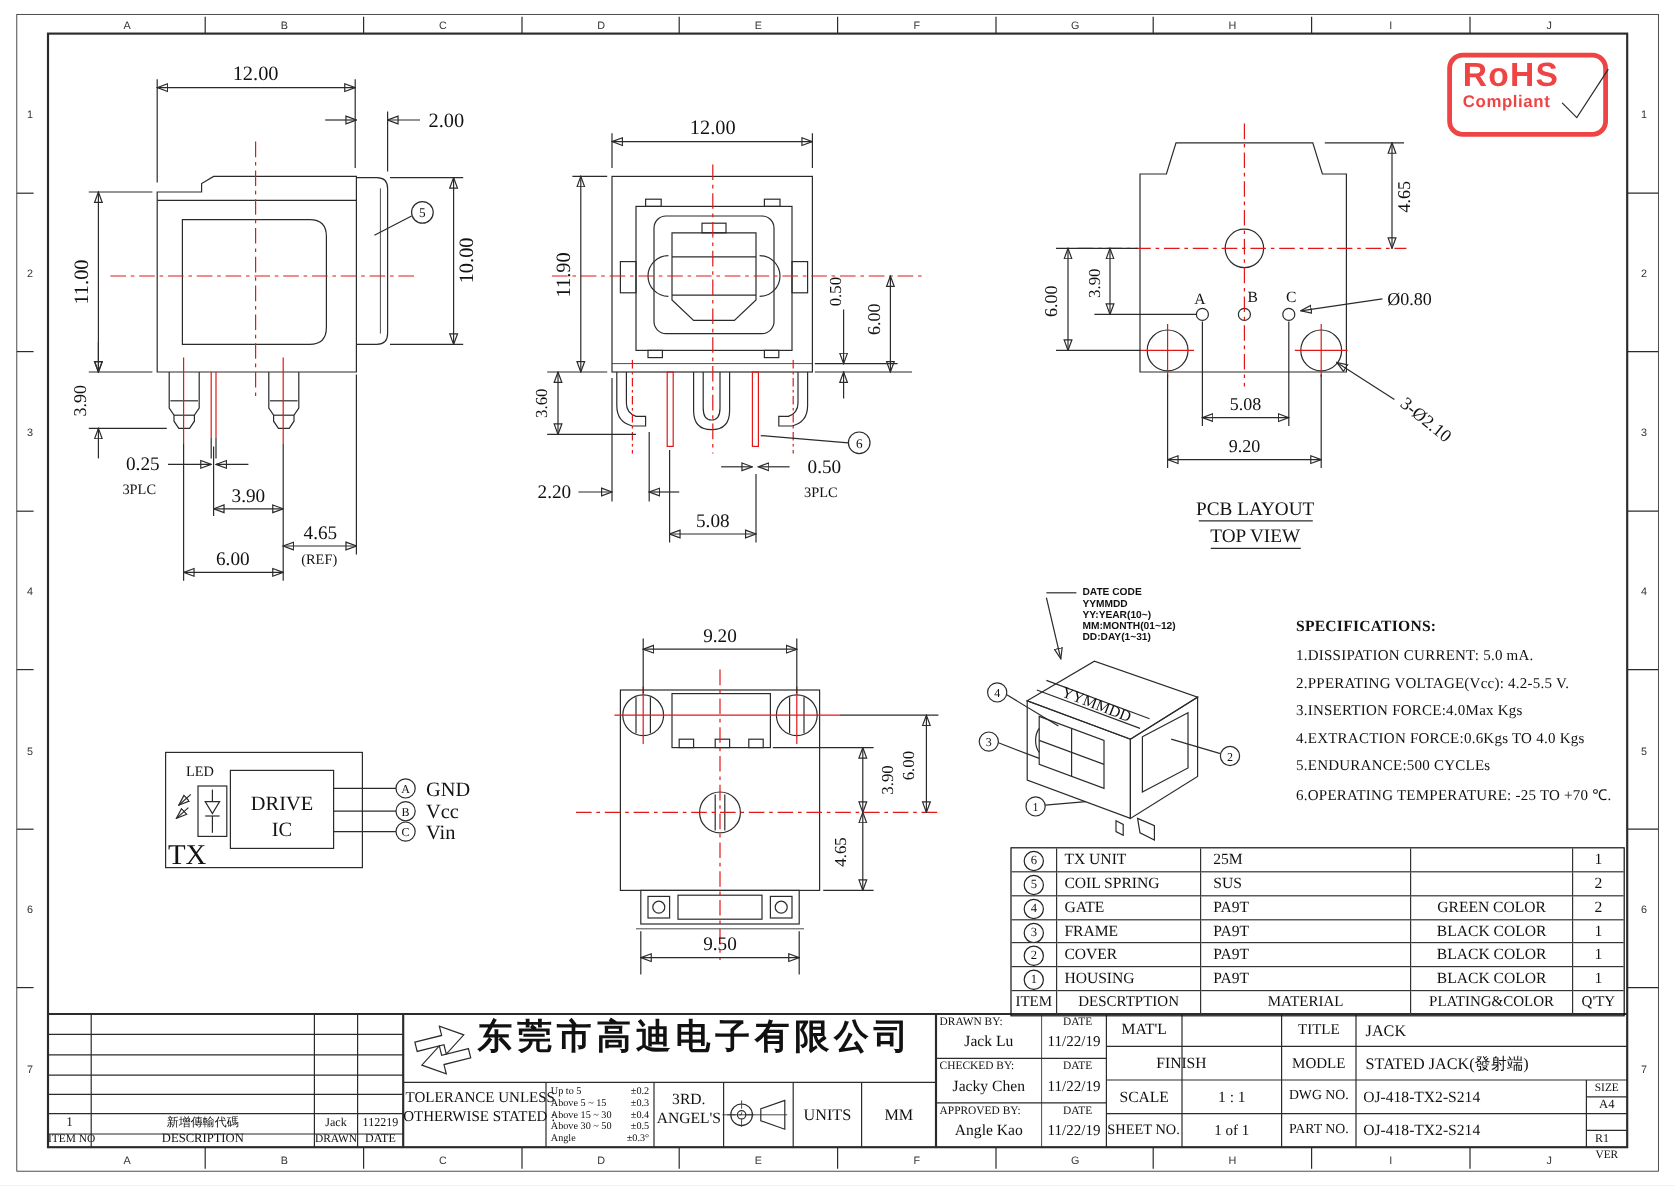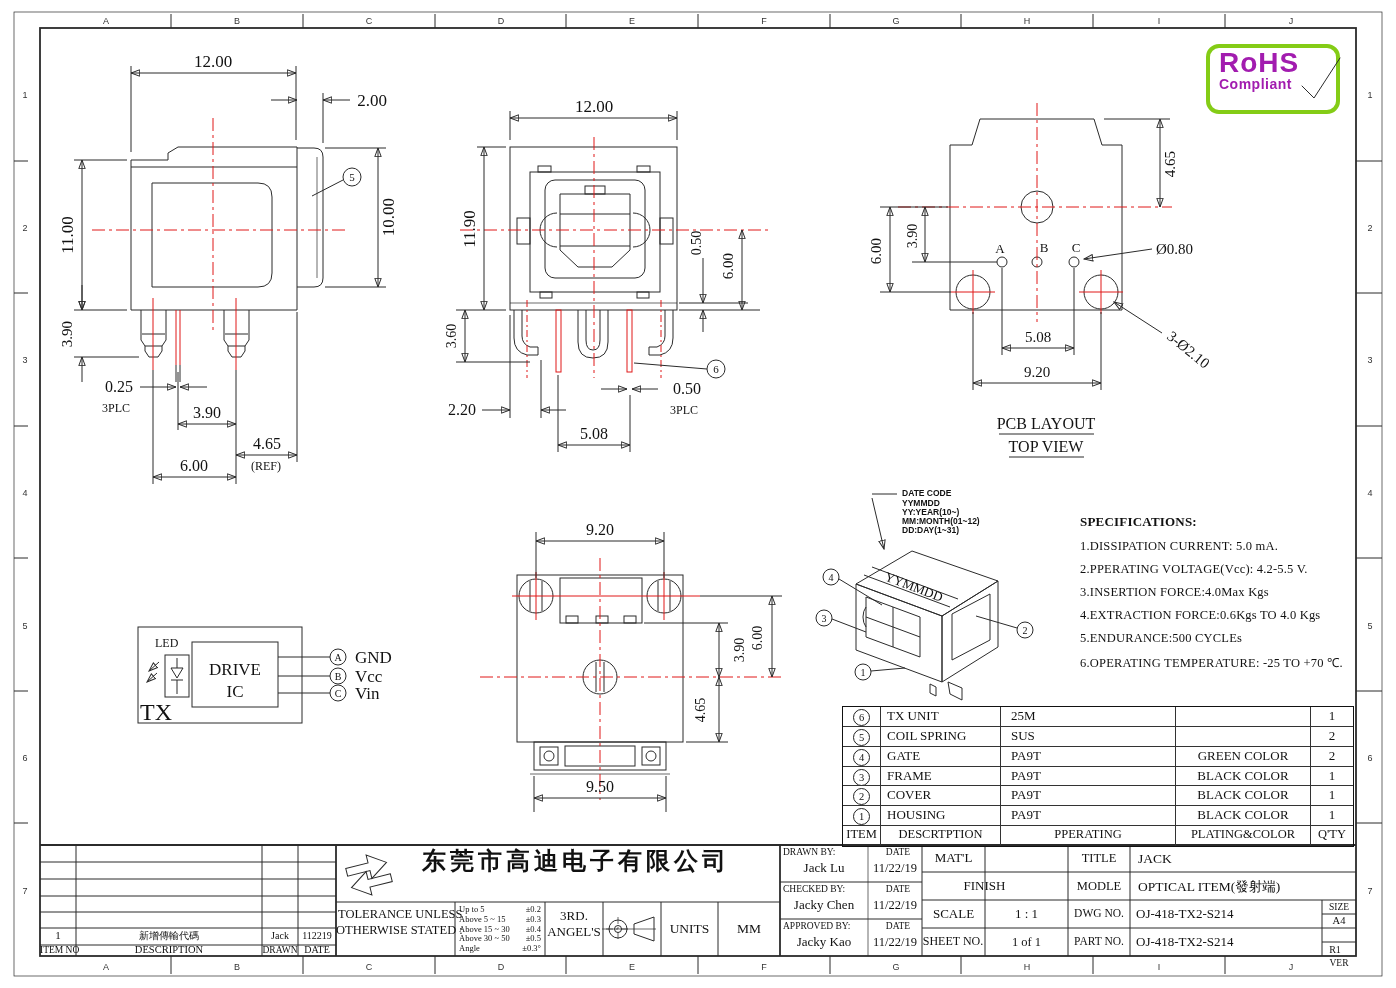--- a/index.html
+++ b/index.html
@@ -30,21 +30,21 @@
   #parts .hd{border-bottom:none;text-align:center;font-size:12.5px;}
   #parts .dl{padding-left:6px;}
   #parts .ml{padding-left:10px;}
   #parts .pc{text-align:center;}
   .ball{width:15px;height:15px;border:1px solid #222;border-radius:50%;font-size:10.5px;
         line-height:15px;text-align:center;margin:1px auto 0;}
   
   .spec{position:absolute;left:1080px;z-index:2;font-size:12.5px;letter-spacing:0.2px;}
   
   #rohs{position:absolute;left:1206px;top:44px;width:126px;height:62px;z-index:2;
-        border:4px solid #84cc16;border-radius:13px;color:#a21caf;}
+        border:4px solid #ef4444;border-radius:13px;color:#ef4444;}
   #rohs .l1{font-family:"Liberation Sans",sans-serif;font-weight:bold;font-size:28px;
             margin:0 0 0 9px;line-height:30px;letter-spacing:1px;}
   #rohs .l2{font-family:"Liberation Sans",sans-serif;font-weight:bold;font-size:14px;
             margin:-2px 0 0 9px;letter-spacing:0.5px;}
   #rohs svg{position:absolute;left:88px;top:6px;overflow:visible;}
   .mono{font-family:"Liberation Mono",monospace;}
   .b{font-weight:bold;}
 </style>
 </head>
 <body>
@@ -512,41 +512,41 @@
   <div class="c">
         <div class="ball">1</div>
       </div>
   <div class="c dl">HOUSING</div>
   <div class="c ml">PA9T</div>
   <div class="c pc">BLACK COLOR</div>
   <div class="c c5">1</div>
 
   <div class="c hd">ITEM</div>
   <div class="c hd">DESCRTPTION</div>
-  <div class="c hd">PPERATING</div>
+  <div class="c hd">MATERIAL</div>
   <div class="c hd">PLATING&amp;COLOR</div>
   <div class="c c5 hd">Q'TY</div>
 </div>
 
 <div class="t tc" style="left:40px;top:929px;width:36px;font-size:11px;">1</div>
 <div class="t tc" style="left:76px;top:930px;width:186px;font-size:10px;">新增傳輸代碼</div>
 <div class="t tc" style="left:262px;top:930px;width:36px;font-size:10px;">Jack</div>
 <div class="t tc" style="left:298px;top:930px;width:38px;font-size:10px;">112219</div>
 <div class="t tc" style="left:40px;top:945px;width:36px;font-size:9.5px;">ITEM NO</div>
 <div class="t tc" style="left:76px;top:944px;width:186px;font-size:10.5px;">DESCRIPTION</div>
 <div class="t tc" style="left:262px;top:945px;width:36px;font-size:9.5px;">DRAWN</div>
 <div class="t tc" style="left:298px;top:944px;width:38px;font-size:10px;">DATE</div>
 
 <svg class="t" style="left:342px;top:850px;" width="54" height="50">
   <g transform="rotate(-14 27 25)">
     <path d="M6,13 L29,13 L29,5 L47,17 L29,29 L29,21 L6,21 Z" fill="#d81e12" stroke="#fff" stroke-width="1.5"></path>
     <path d="M48,29 L25,29 L25,21 L7,33 L25,45 L25,37 L48,37 Z" fill="#d81e12" stroke="#fff" stroke-width="1.5"></path>
   </g>
 </svg>
-<div class="t tc b" style="left:398px;top:848px;width:356px;font-size:24px;letter-spacing:4px;">东莞市高迪电子有限公司</div>
+<div class="t tc b" style="left:398px;top:848px;width:356px;font-size:29px;letter-spacing:4px;">东莞市高迪电子有限公司</div>
 
 <div class="t tc" style="left:338px;top:907px;width:116px;font-size:12.5px;">TOLERANCE UNLESS</div>
 <div class="t tc" style="left:336px;top:923px;width:120px;font-size:12.5px;">OTHERWISE STATED :</div>
 <div class="t" style="left:459px;top:905px;width:82px;font-size:8.5px;line-height:9.8px;">
   <div style="display:flex;justify-content:space-between;gap:20px;">
         <span>Up to 5</span>
         <span>±0.2</span>
       </div>
   <div style="display:flex;justify-content:space-between;">
         <span>Above 5  ~ 15</span>
@@ -573,35 +573,35 @@
 <div class="t" style="left:783px;top:847px;font-size:9.5px;">DRAWN BY:</div>
 <div class="t tc" style="left:876px;top:847px;width:44px;font-size:9.5px;">DATE</div>
 <div class="t tc" style="left:782px;top:861px;width:84px;font-size:13px;">Jack  Lu</div>
 <div class="t tc" style="left:870px;top:861px;width:50px;font-size:12.5px;">11/22/19</div>
 <div class="t" style="left:783px;top:884px;font-size:9.5px;">CHECKED BY:</div>
 <div class="t tc" style="left:876px;top:884px;width:44px;font-size:9.5px;">DATE</div>
 <div class="t tc" style="left:782px;top:898px;width:84px;font-size:13px;">Jacky Chen</div>
 <div class="t tc" style="left:870px;top:898px;width:50px;font-size:12.5px;">11/22/19</div>
 <div class="t" style="left:783px;top:921px;font-size:9.5px;">APPROVED BY:</div>
 <div class="t tc" style="left:876px;top:921px;width:44px;font-size:9.5px;">DATE</div>
-<div class="t tc" style="left:782px;top:935px;width:84px;font-size:13px;">Jacky Kao</div>
+<div class="t tc" style="left:782px;top:935px;width:84px;font-size:13px;">Angle Kao</div>
 <div class="t tc" style="left:870px;top:935px;width:50px;font-size:12.5px;">11/22/19</div>
 
 <div class="t tc" style="left:922px;top:851px;width:63px;font-size:13px;">MAT'L</div>
 <div class="t tc" style="left:922px;top:879px;width:63px;font-size:13px;padding-left:31px;">FINISH</div>
 <div class="t tc" style="left:922px;top:907px;width:63px;font-size:13px;">SCALE</div>
 <div class="t tc" style="left:920px;top:935px;width:66px;font-size:12px;">SHEET NO.</div>
 <div class="t tc" style="left:985px;top:907px;width:83px;font-size:13px;">1 : 1</div>
 <div class="t tc" style="left:985px;top:935px;width:83px;font-size:12.5px;">1 of 1</div>
 <div class="t tc" style="left:1068px;top:851px;width:62px;font-size:12.5px;">TITLE</div>
 <div class="t tc" style="left:1068px;top:879px;width:62px;font-size:12.5px;">MODLE</div>
 <div class="t tc" style="left:1068px;top:907px;width:62px;font-size:11.5px;">DWG NO.</div>
 <div class="t tc" style="left:1068px;top:935px;width:62px;font-size:11.5px;">PART NO.</div>
 <div class="t" style="left:1138px;top:851px;font-size:13.5px;">JACK</div>
-<div class="t" style="left:1138px;top:879px;font-size:13.5px;">OPTICAL  ITEM(發射端)</div>
+<div class="t" style="left:1138px;top:879px;font-size:13.5px;">STATED  JACK(發射端)</div>
 <div class="t" style="left:1136px;top:907px;font-size:13px;">OJ-418-TX2-S214</div>
 <div class="t" style="left:1136px;top:935px;font-size:13px;">OJ-418-TX2-S214</div>
 <div class="t tc" style="left:1322px;top:902px;width:34px;font-size:9.5px;">SIZE</div>
 <div class="t tc" style="left:1322px;top:915px;width:34px;font-size:10.5px;">A4</div>
 <div class="t tc" style="left:1322px;top:930px;width:34px;font-size:9.5px;margin-top:28px;">VER</div>
 <div class="t tc" style="left:1322px;top:944px;width:26px;font-size:10px;">R1</div>
 
 </div>
 
 </body></html>

